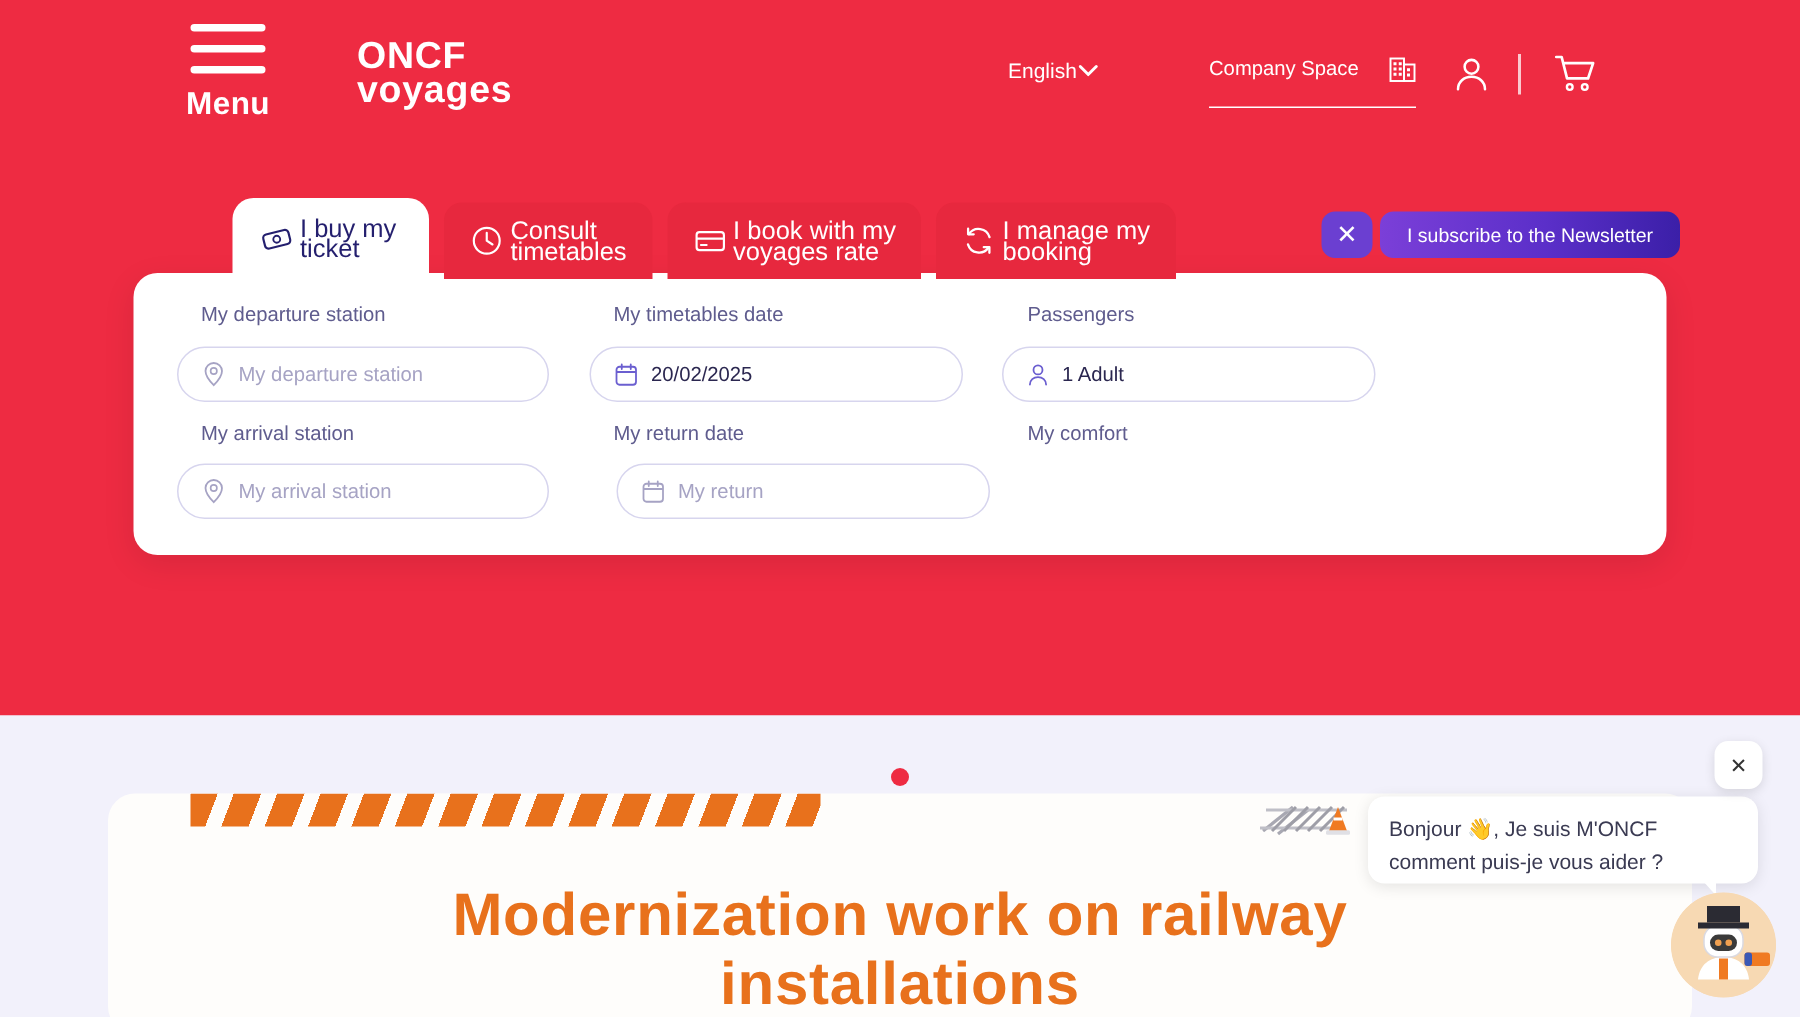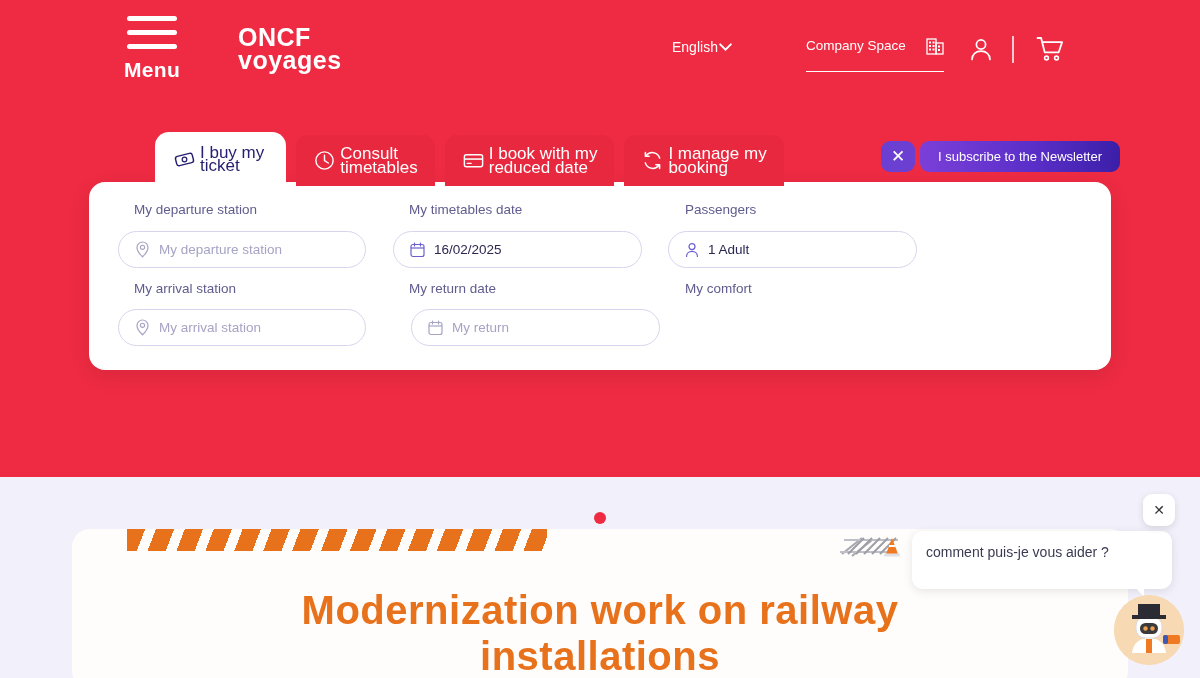--- a/index.html
+++ b/index.html
@@ -272,21 +272,21 @@
     </div>
 
     <div class="tab">
       <svg class="ticon" viewBox="0 0 24 24">
         <rect x="2.5" y="6" width="19" height="12.5" rx="2" stroke="#fff" stroke-width="1.5" fill="none"></rect>
         <path d="M2.5 10.5h19" stroke="#fff" stroke-width="1.6"></path>
         <path d="M5.5 15h4" stroke="#fff" stroke-width="1.4" stroke-linecap="round"></path>
       </svg>
       <div class="tlab">
         <span>I book with my</span>
-        <span>reduced date</span>
+        <span>voyages rate</span>
       </div>
     </div>
 
     <div class="tab">
       <svg class="ticon" viewBox="0 0 24 24">
         <path d="M19.5 9.5A8 8 0 0 0 5.2 7.3" stroke="#fff" stroke-width="1.6" fill="none" stroke-linecap="round"></path>
         <path d="M4.5 14.5a8 8 0 0 0 14.3 2.2" stroke="#fff" stroke-width="1.6" fill="none" stroke-linecap="round"></path>
         <path d="M4.6 3.6v3.9h3.9M19.4 20.4v-3.9h-3.9" stroke="#fff" stroke-width="1.6" fill="none" stroke-linecap="round" stroke-linejoin="round"></path>
       </svg>
       <div class="tlab">
@@ -321,21 +321,21 @@
       <span class="ph">My arrival station</span>
     </div>
 
     <div class="field-label" style="left:320px;top:20px;">My timetables date</div>
     <div class="inputbox" style="left:304px;top:49px;width:249px;">
       <svg width="15" height="16" viewBox="0 0 15 16">
         <rect x="1" y="2.5" width="13" height="12" rx="2" stroke="#6B5FD0" stroke-width="1.2" fill="none"></rect>
         <path d="M1 6h13" stroke="#6B5FD0" stroke-width="1.2"></path>
         <path d="M4.5 1v3M10.5 1v3" stroke="#6B5FD0" stroke-width="1.2" stroke-linecap="round"></path>
       </svg>
-      <span class="val">16/02/2025</span>
+      <span class="val">20/02/2025</span>
     </div>
 
     <div class="field-label" style="left:320px;top:99px;">My return date</div>
     <div class="inputbox" style="left:322px;top:127px;width:249px;">
       <svg width="15" height="16" viewBox="0 0 15 16">
         <rect x="1" y="2.5" width="13" height="12" rx="2" stroke="#A6A3C4" stroke-width="1.2" fill="none"></rect>
         <path d="M1 6h13" stroke="#A6A3C4" stroke-width="1.2"></path>
         <path d="M4.5 1v3M10.5 1v3" stroke="#A6A3C4" stroke-width="1.2" stroke-linecap="round"></path>
       </svg>
       <span class="ph">My return</span>
@@ -393,20 +393,21 @@
     <path d="M10 22 L26 6 M18 22 L34 6 M26 22 L42 6 M34 22 L50 6 M42 22 L58 6" stroke="#8E8E99" stroke-width="2"></path>
   </g>
   <path d="M48 22 L54 6 L60 22 Z" fill="#F07A22"></path>
   <rect x="46" y="21.5" width="16" height="3" rx="1" fill="#E0E0E5"></rect>
   <path d="M51 14 L57 14" stroke="#fff" stroke-width="2"></path>
 </svg>
 
 <div class="chat-close">✕</div>
 
 <div class="bubble">
+  <div>Bonjour 👋, Je suis M'ONCF</div>
   <div>comment puis-je vous aider ?</div>
 </div>
 
 <div class="avatar">
   <svg width="70" height="70" viewBox="0 0 70 70">
     <circle cx="35" cy="35" r="35" fill="#F7D9B3"></circle>
     <path d="M18 58c1-10 8-15 17-15s16 5 17 15z" fill="#fff"></path>
     <rect x="32" y="44" width="6" height="14" fill="#F07A22"></rect>
     <rect x="22" y="22" width="26" height="21" rx="9" fill="#fff" stroke="#D9D9E2" stroke-width="1"></rect>
     <rect x="26" y="28" width="18" height="11" rx="5.5" fill="#3A3A3A"></rect>

